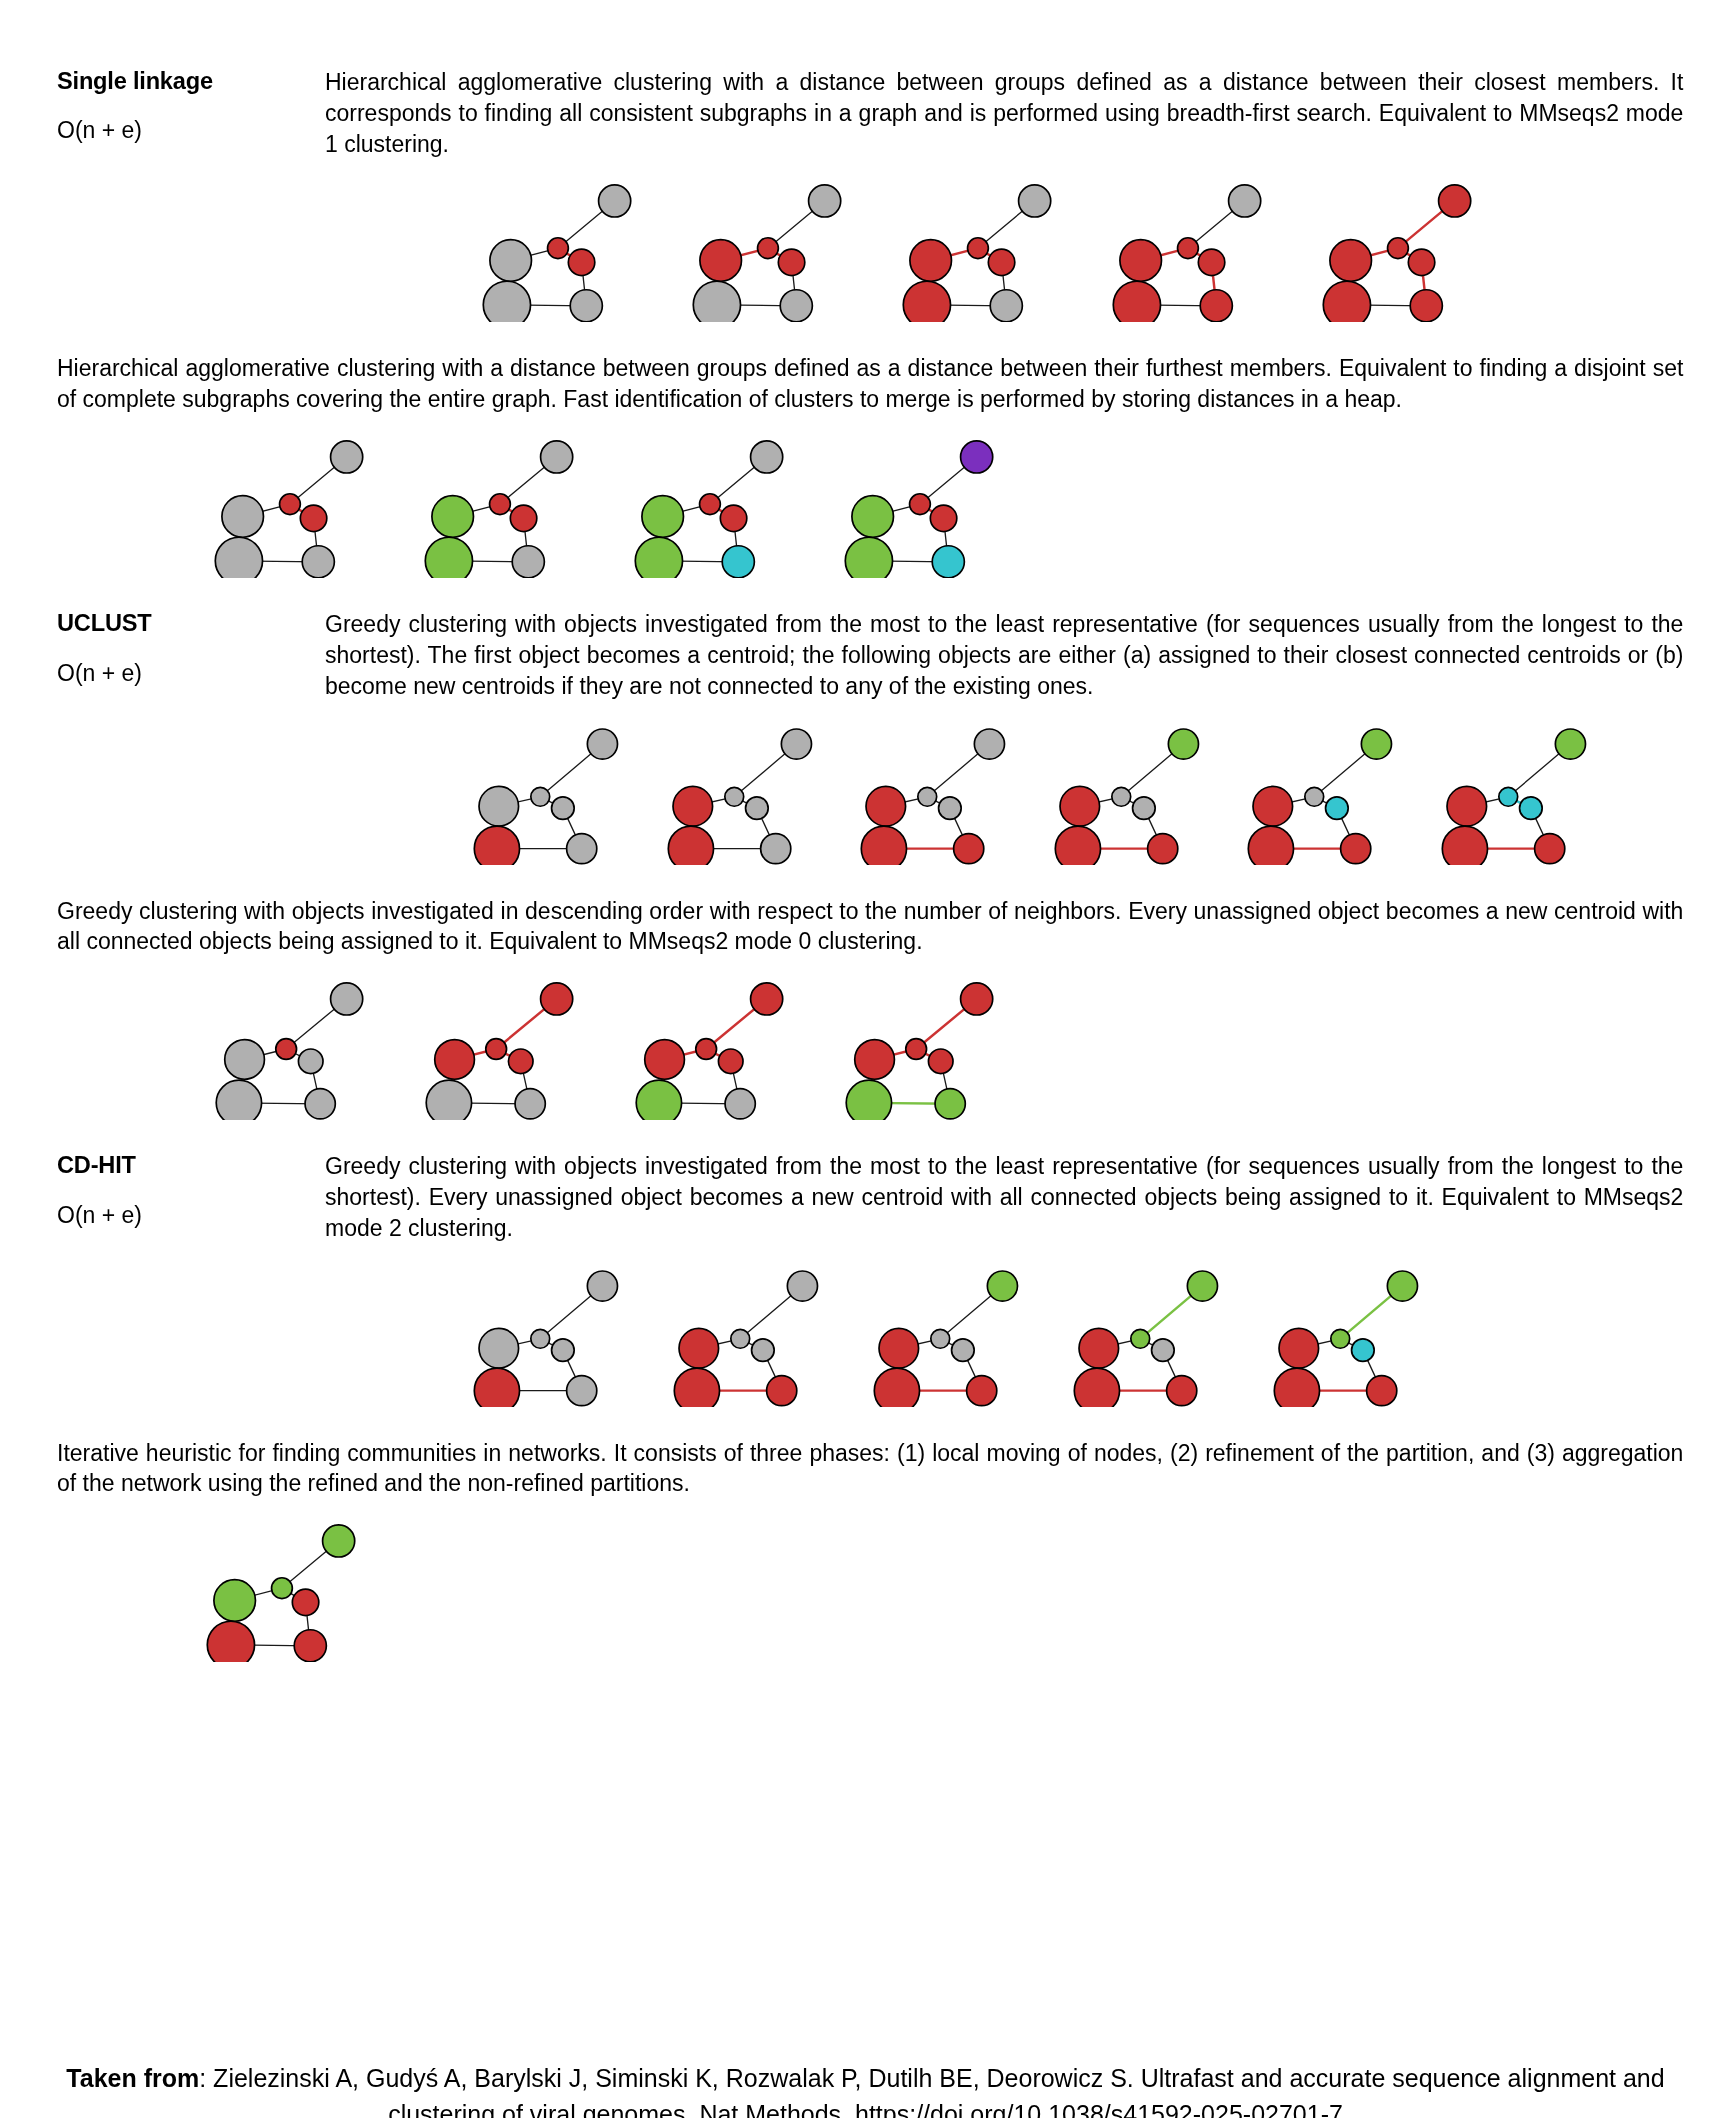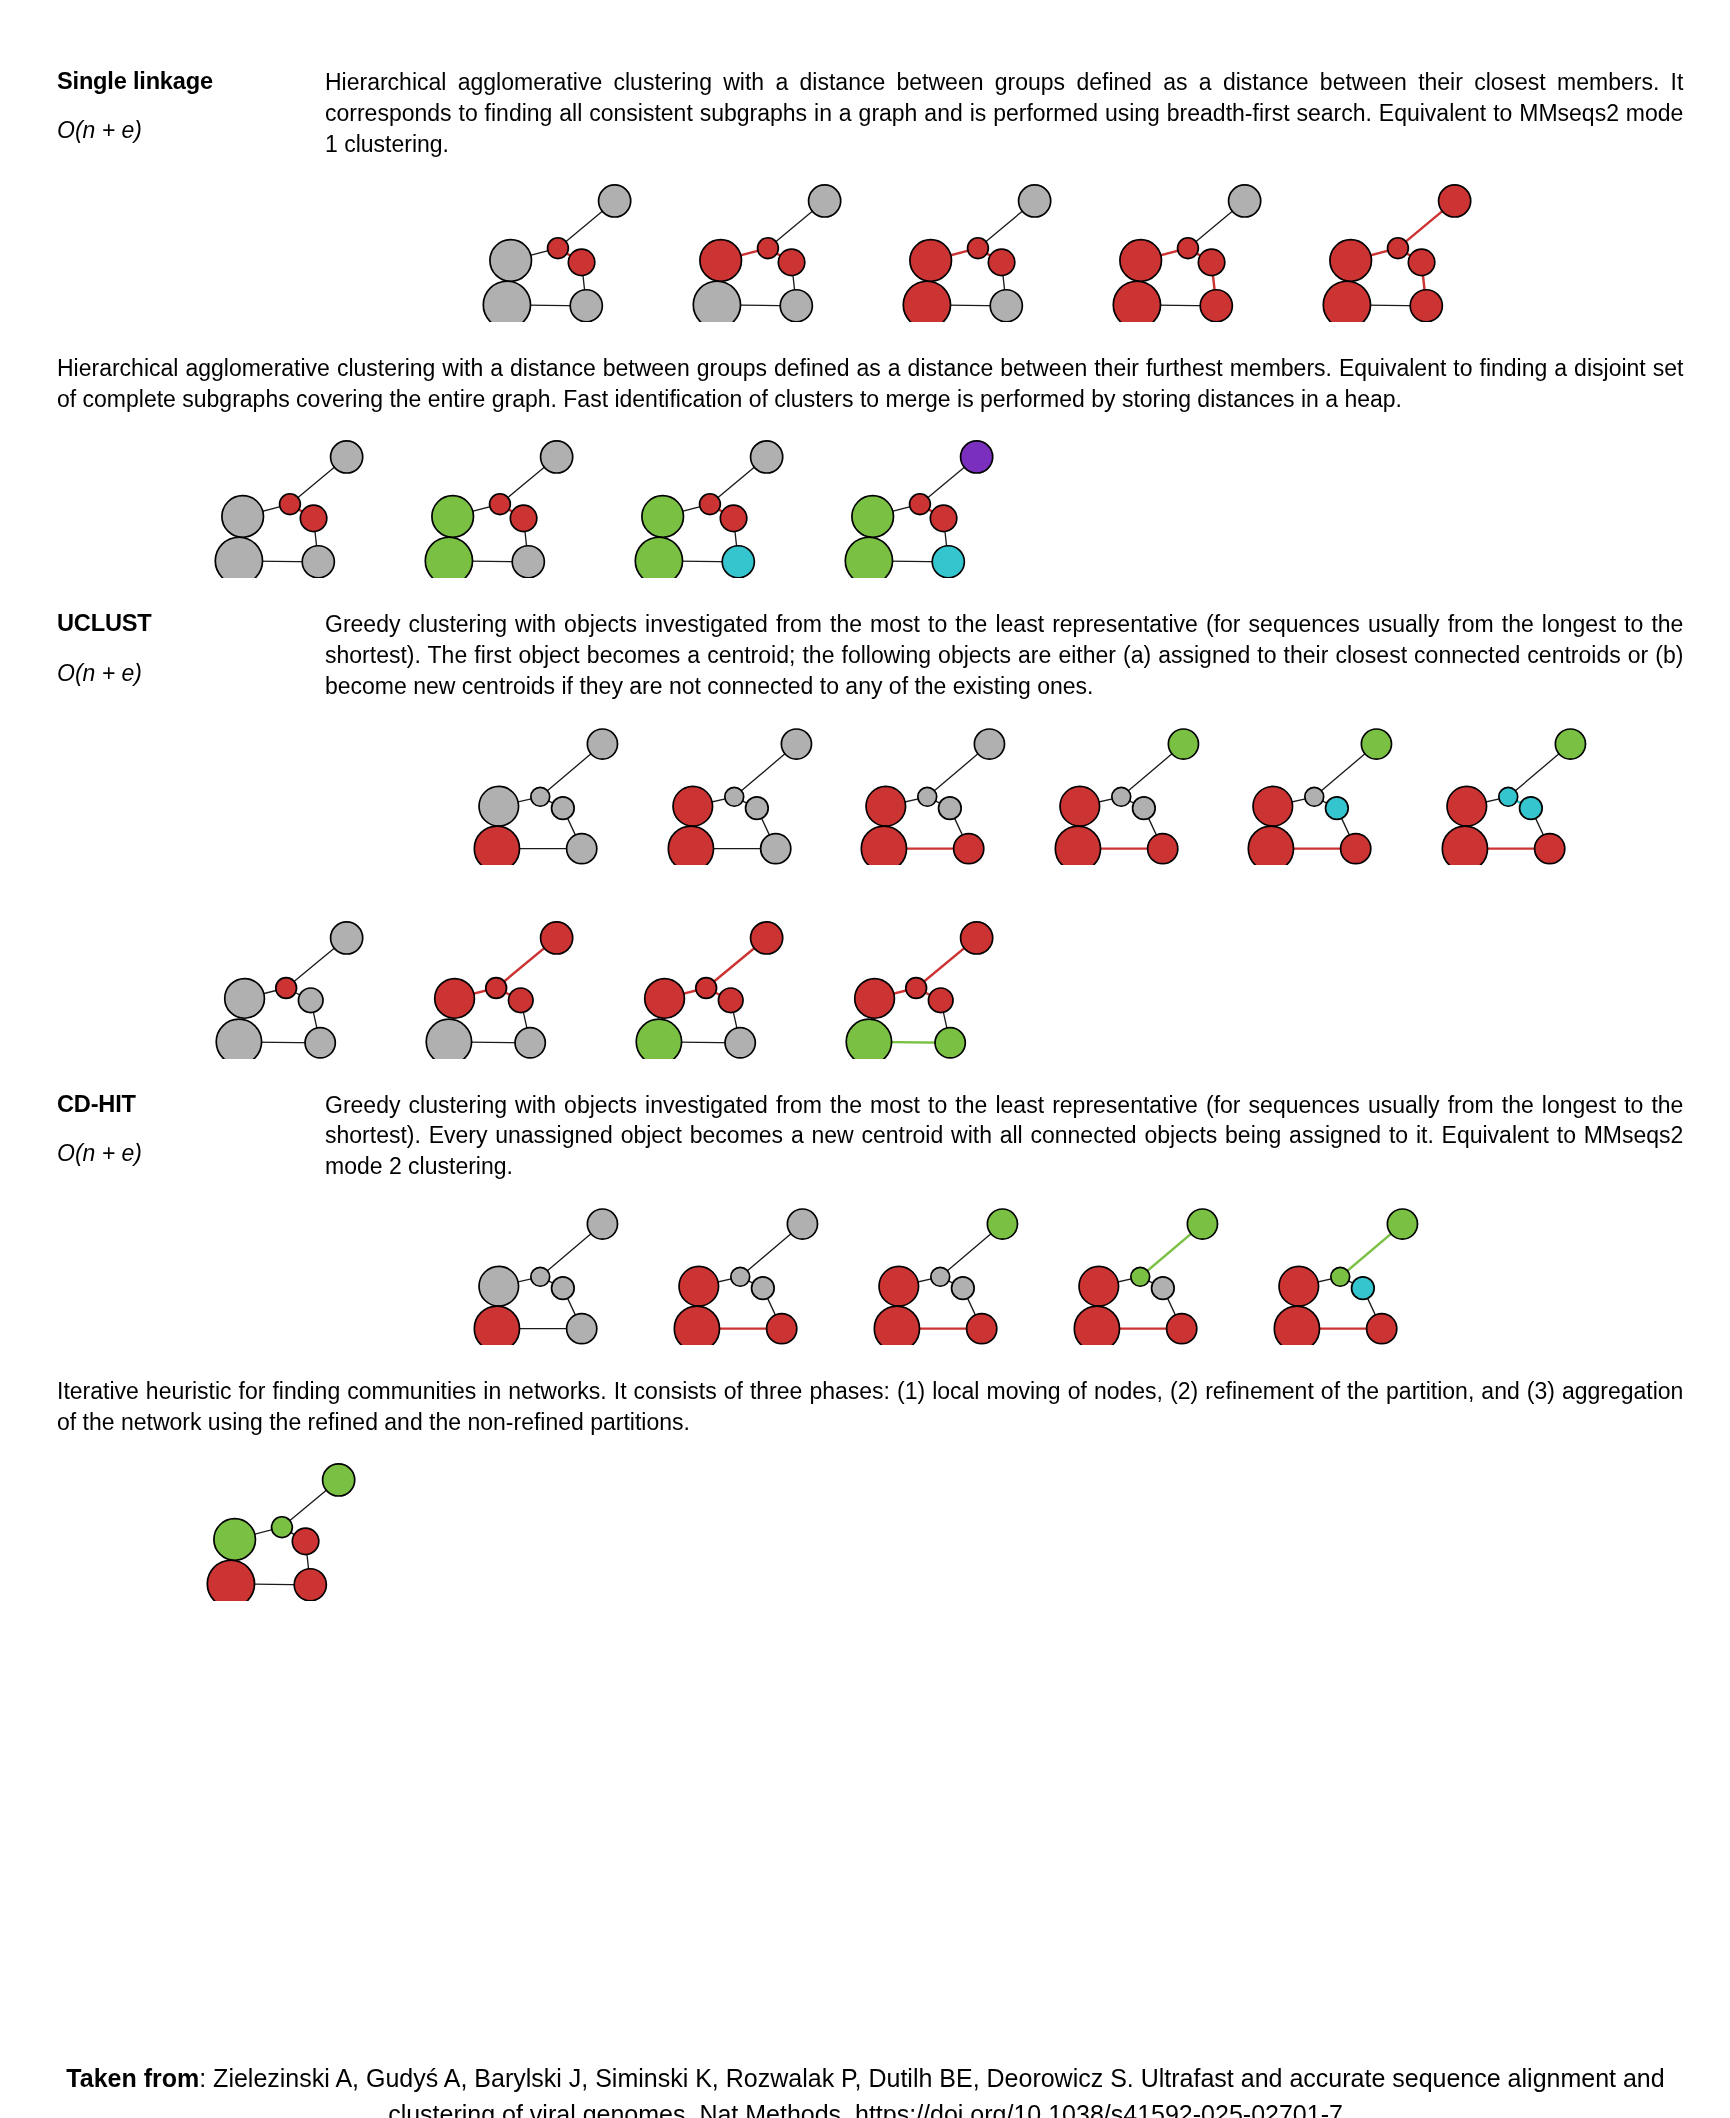--- a/index.html
+++ b/index.html
@@ -10,21 +10,21 @@
     position:relative;
     overflow:hidden;
   }
   .page { position:relative; width:1731px; height:2119px; padding:0; box-sizing:border-box;margin-top:36px; }
 
   .row { position:relative; display:flex; padding:0 33px 0 57px; box-sizing:border-box; }
   .row-left { width:268px; flex:0 0 268px; padding-top:31px; }
   .row-right { flex:1 1 auto; padding-top:31px; }
 
   .algo-name { font-size:23.6px; font-weight:bold; line-height:1.25; letter-spacing:-0.2px; }
-  .algo-complexity { font-size:23px; font-style:italic; margin-top:21px; line-height:1.2; }
+  .algo-complexity { font-size:23px; margin-top:21px; line-height:1.2; }
   .algo-complexity.plain { font-style:normal; }
 
   .algo-desc {
     font-size:23px;
     line-height:1.34;
     text-align:justify;
     text-justify:inter-word;
     margin:0;
     padding-right:14.6px;
   }
@@ -314,20 +314,21 @@
                 <circle cx="106" cy="90" r="12" fill="#35c5cf" stroke="#000000" stroke-width="1.8"></circle>
                 <circle cx="36" cy="133" r="24" fill="#cc3333" stroke="#000000" stroke-width="1.8"></circle>
                 <circle cx="126" cy="133" r="16" fill="#cc3333" stroke="#000000" stroke-width="1.8"></circle>
               </svg>
             </div>
           </div>
         </div>
       </div>
       <div class="row">
         <div class="row-right">
+          <p class="algo-desc">Greedy clustering with objects investigated in descending order with respect to the number of neighbors. Every unassigned object becomes a new centroid with all connected objects being assigned to it. Equivalent to MMseqs2 mode 0 clustering.</p>
           <div class="panels" style="margin-left: 146px; margin-top: 21px;">
             <div class="panel">
               <svg width="189" height="142" viewBox="0 0 200 150">
                 <line x1="88" y1="75" x2="152" y2="22" stroke="#1a1a1a" stroke-width="1.4" stroke-linecap="round"></line>
                 <line x1="44" y1="86" x2="88" y2="75" stroke="#1a1a1a" stroke-width="1.4" stroke-linecap="round"></line>
                 <line x1="88" y1="75" x2="114" y2="88" stroke="#1a1a1a" stroke-width="1.4" stroke-linecap="round"></line>
                 <line x1="44" y1="86" x2="38" y2="132" stroke="#1a1a1a" stroke-width="1.4" stroke-linecap="round"></line>
                 <line x1="114" y1="88" x2="124" y2="133" stroke="#1a1a1a" stroke-width="1.4" stroke-linecap="round"></line>
                 <line x1="38" y1="132" x2="124" y2="133" stroke="#1a1a1a" stroke-width="1.4" stroke-linecap="round"></line>
                 <circle cx="152" cy="22" r="17" fill="#b0b0b0" stroke="#000000" stroke-width="1.8"></circle>

